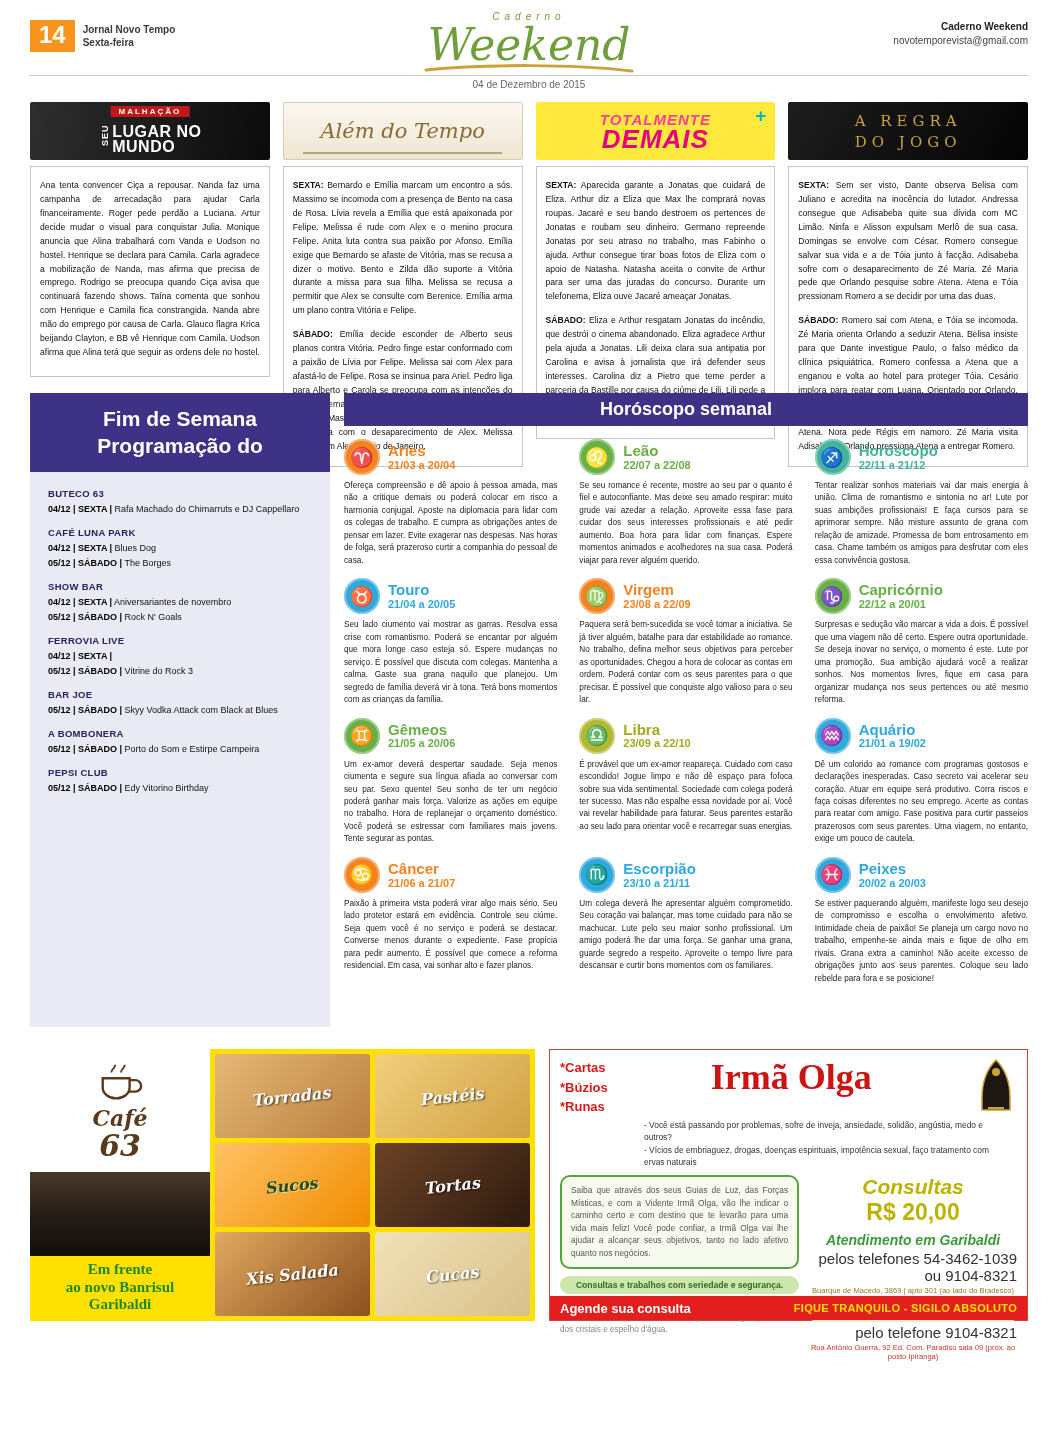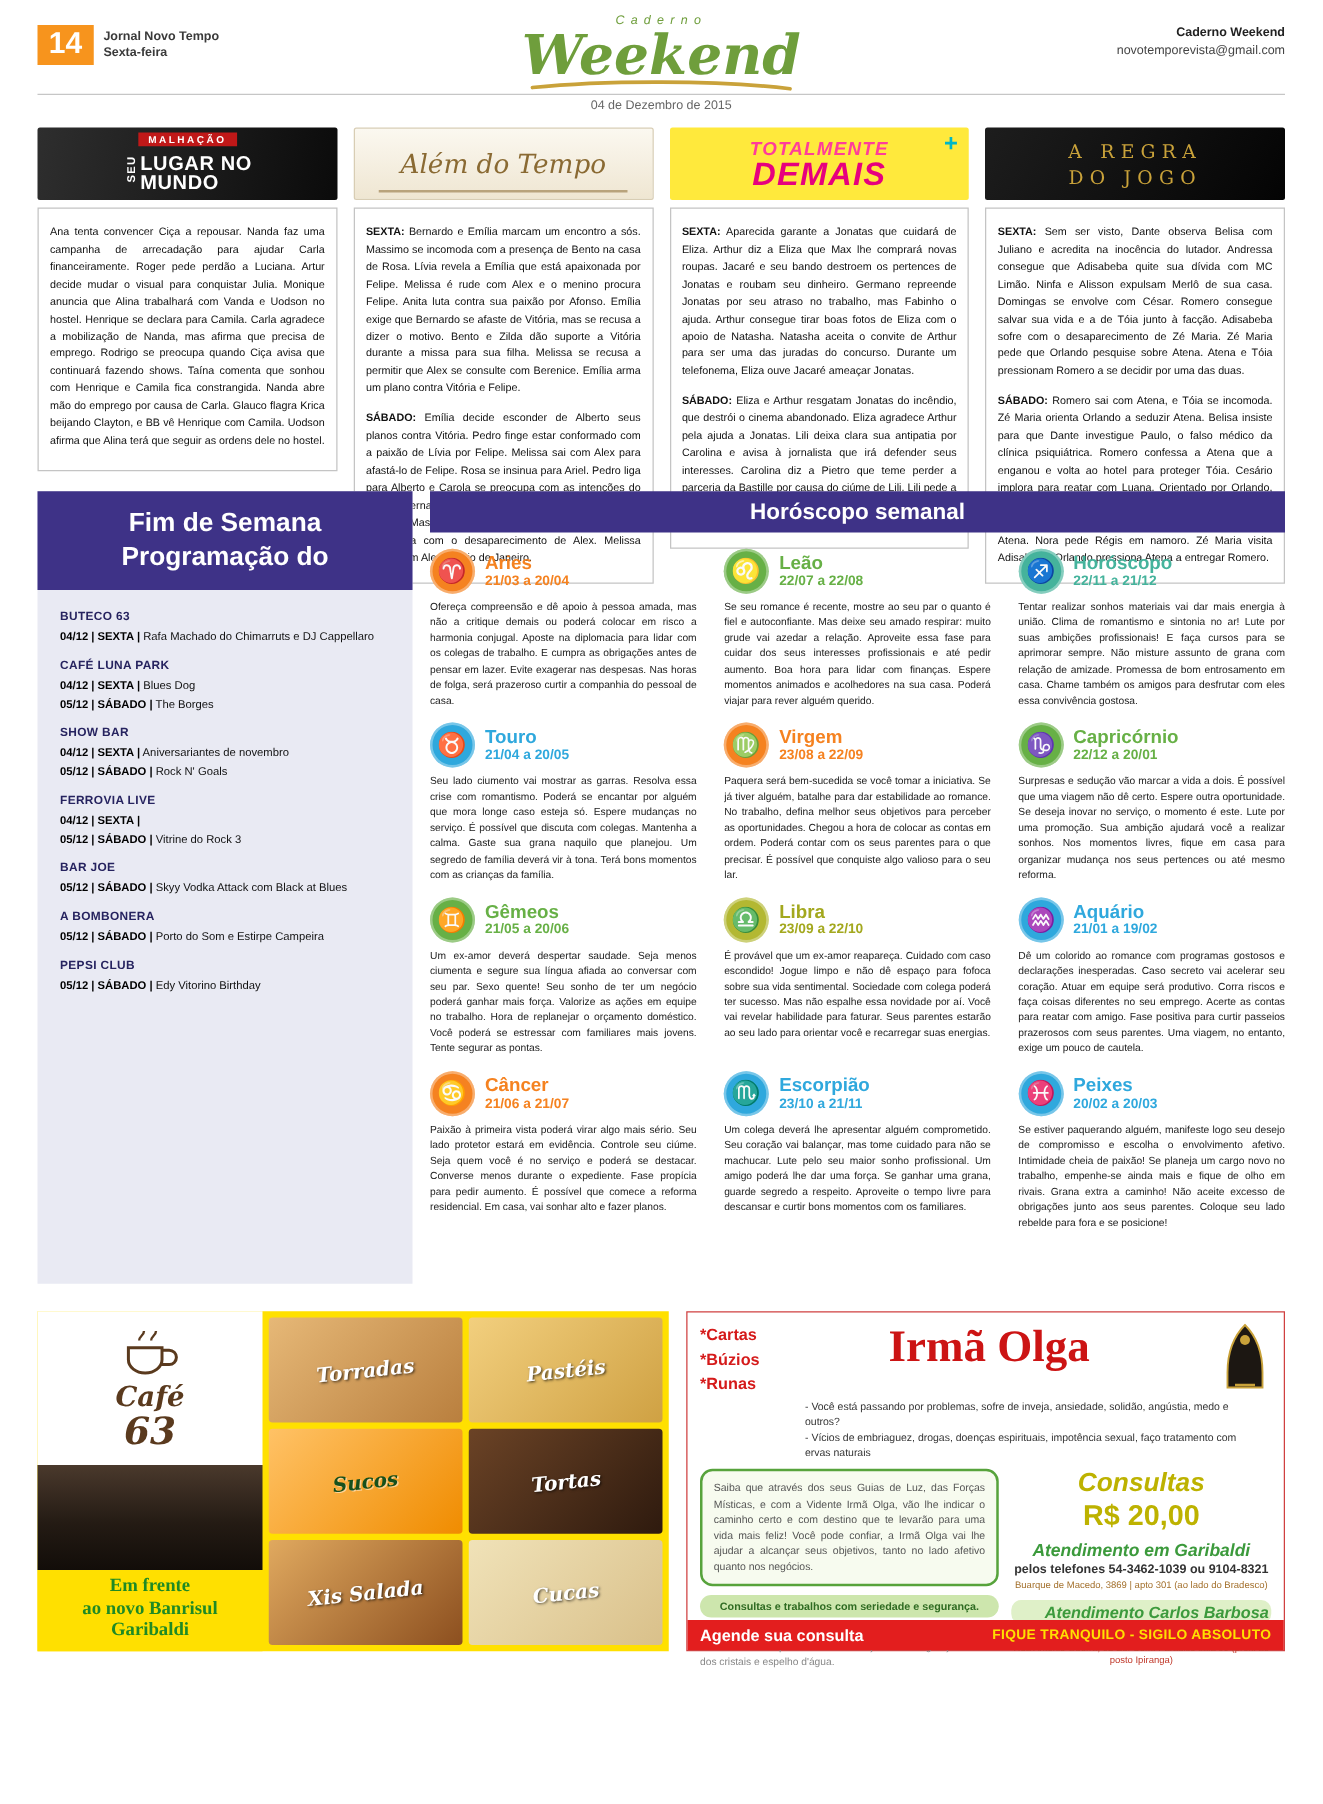--- a/index.html
+++ b/index.html
@@ -7,21 +7,21 @@
   .page { width:1058px; height:1443px; margin:0 auto; background:#fff; color:#1a1a1a;
           font-family:"Liberation Sans", sans-serif; padding:20px 30px 14px; overflow:hidden; position:relative; }
 
   
   .header { display:flex; align-items:flex-start; }
   .header-left { display:flex; gap:8px; align-items:center; width:300px; }
   .page-num { background:#f7941d; color:#fff; font-size:24px; font-weight:bold; padding:1px 9px 3px; }
   .paper-info { font-size:10px; font-weight:bold; color:#3a3a3a; line-height:1.35; }
   .logo-wrap { flex:1; text-align:center; margin-top:-8px; line-height:1; }
   .logo-caderno { display:block; font-size:10px; color:#6f9e3c; letter-spacing:5px; font-style:italic; margin-bottom:1px; }
-  .logo-weekend { font-family:"DejaVu Serif", serif; font-style:italic; font-weight:bold; font-size:44px; color:#6f9e3c; }
+  .logo-weekend { font-family:"DejaVu Serif", serif; font-style:italic; font-weight:normal; font-size:44px; color:#6f9e3c; }
   .logo-swash { display:block; margin:-4px auto 0; }
   .header-right { width:300px; text-align:right; font-size:10px; line-height:1.4; }
   .hr-title { font-weight:bold; color:#222; }
   .hr-email { color:#444; }
   .header-rule { border-top:1px solid #c6c6c6; margin-top:2px; }
   .header-date { text-align:center; font-size:10px; color:#666; margin-top:3px; }
 
   
   .novelas { display:flex; gap:13px; margin-top:12px; height:275px; }
   .novela { flex:1; display:flex; flex-direction:column; }
@@ -109,21 +109,21 @@
   .olga-left { flex:1.15; }
   .olga-right { flex:1; text-align:center; }
   .olga-box { border:2px solid #57a33c; border-radius:10px; background:#f7fbef; padding:7px 9px; font-size:8.4px;
               line-height:1.5; color:#555; text-align:justify; }
   .olga-pill { background:#cde6ad; border-radius:10px; text-align:center; color:#2f6b22; font-size:8.6px;
                padding:4px 6px; margin-top:7px; font-weight:bold; }
   .olga-note { font-size:8.2px; color:#888; line-height:1.45; margin-top:7px; text-align:justify; }
   .olga-price-label { font-size:21px; color:#bdb200; font-weight:bold; font-style:italic; }
   .olga-price-value { font-size:23px; color:#bdb200; font-weight:bold; }
   .olga-g-title { color:#3c9a3c; font-size:14px; font-weight:bold; font-style:italic; margin-top:6px; }
-  .olga-phones { font-size:10px; font-weight:bold; color:#333; margin-top:2px; }
+  .olga-phones { font-size:15px; font-weight:normal; color:#333; margin-top:2px;text-align:right; }
   .olga-addr { font-size:7.6px; color:#a3702c; margin-top:2px; }
   .olga-b-title { background:#dff0c8; border-radius:8px; color:#3c9a3c; font-size:13px; font-weight:bold;
                   font-style:italic; margin-top:8px; padding:2px;text-align:right; }
   .olga-b-addr { font-size:7.6px; color:#c0392b; margin-top:2px; }
   .olga-footer { position:absolute; left:0; right:0; bottom:0; background:#e31e1e; height:24px; display:flex;
                  align-items:center; justify-content:space-between; padding:0 10px; }
   .olga-footer-left { color:#fff; font-weight:bold; font-size:13px; }
   .olga-footer-right { color:#ffe000; font-weight:bold; font-size:11px; letter-spacing:.3px; }
 </style>
 </head>

